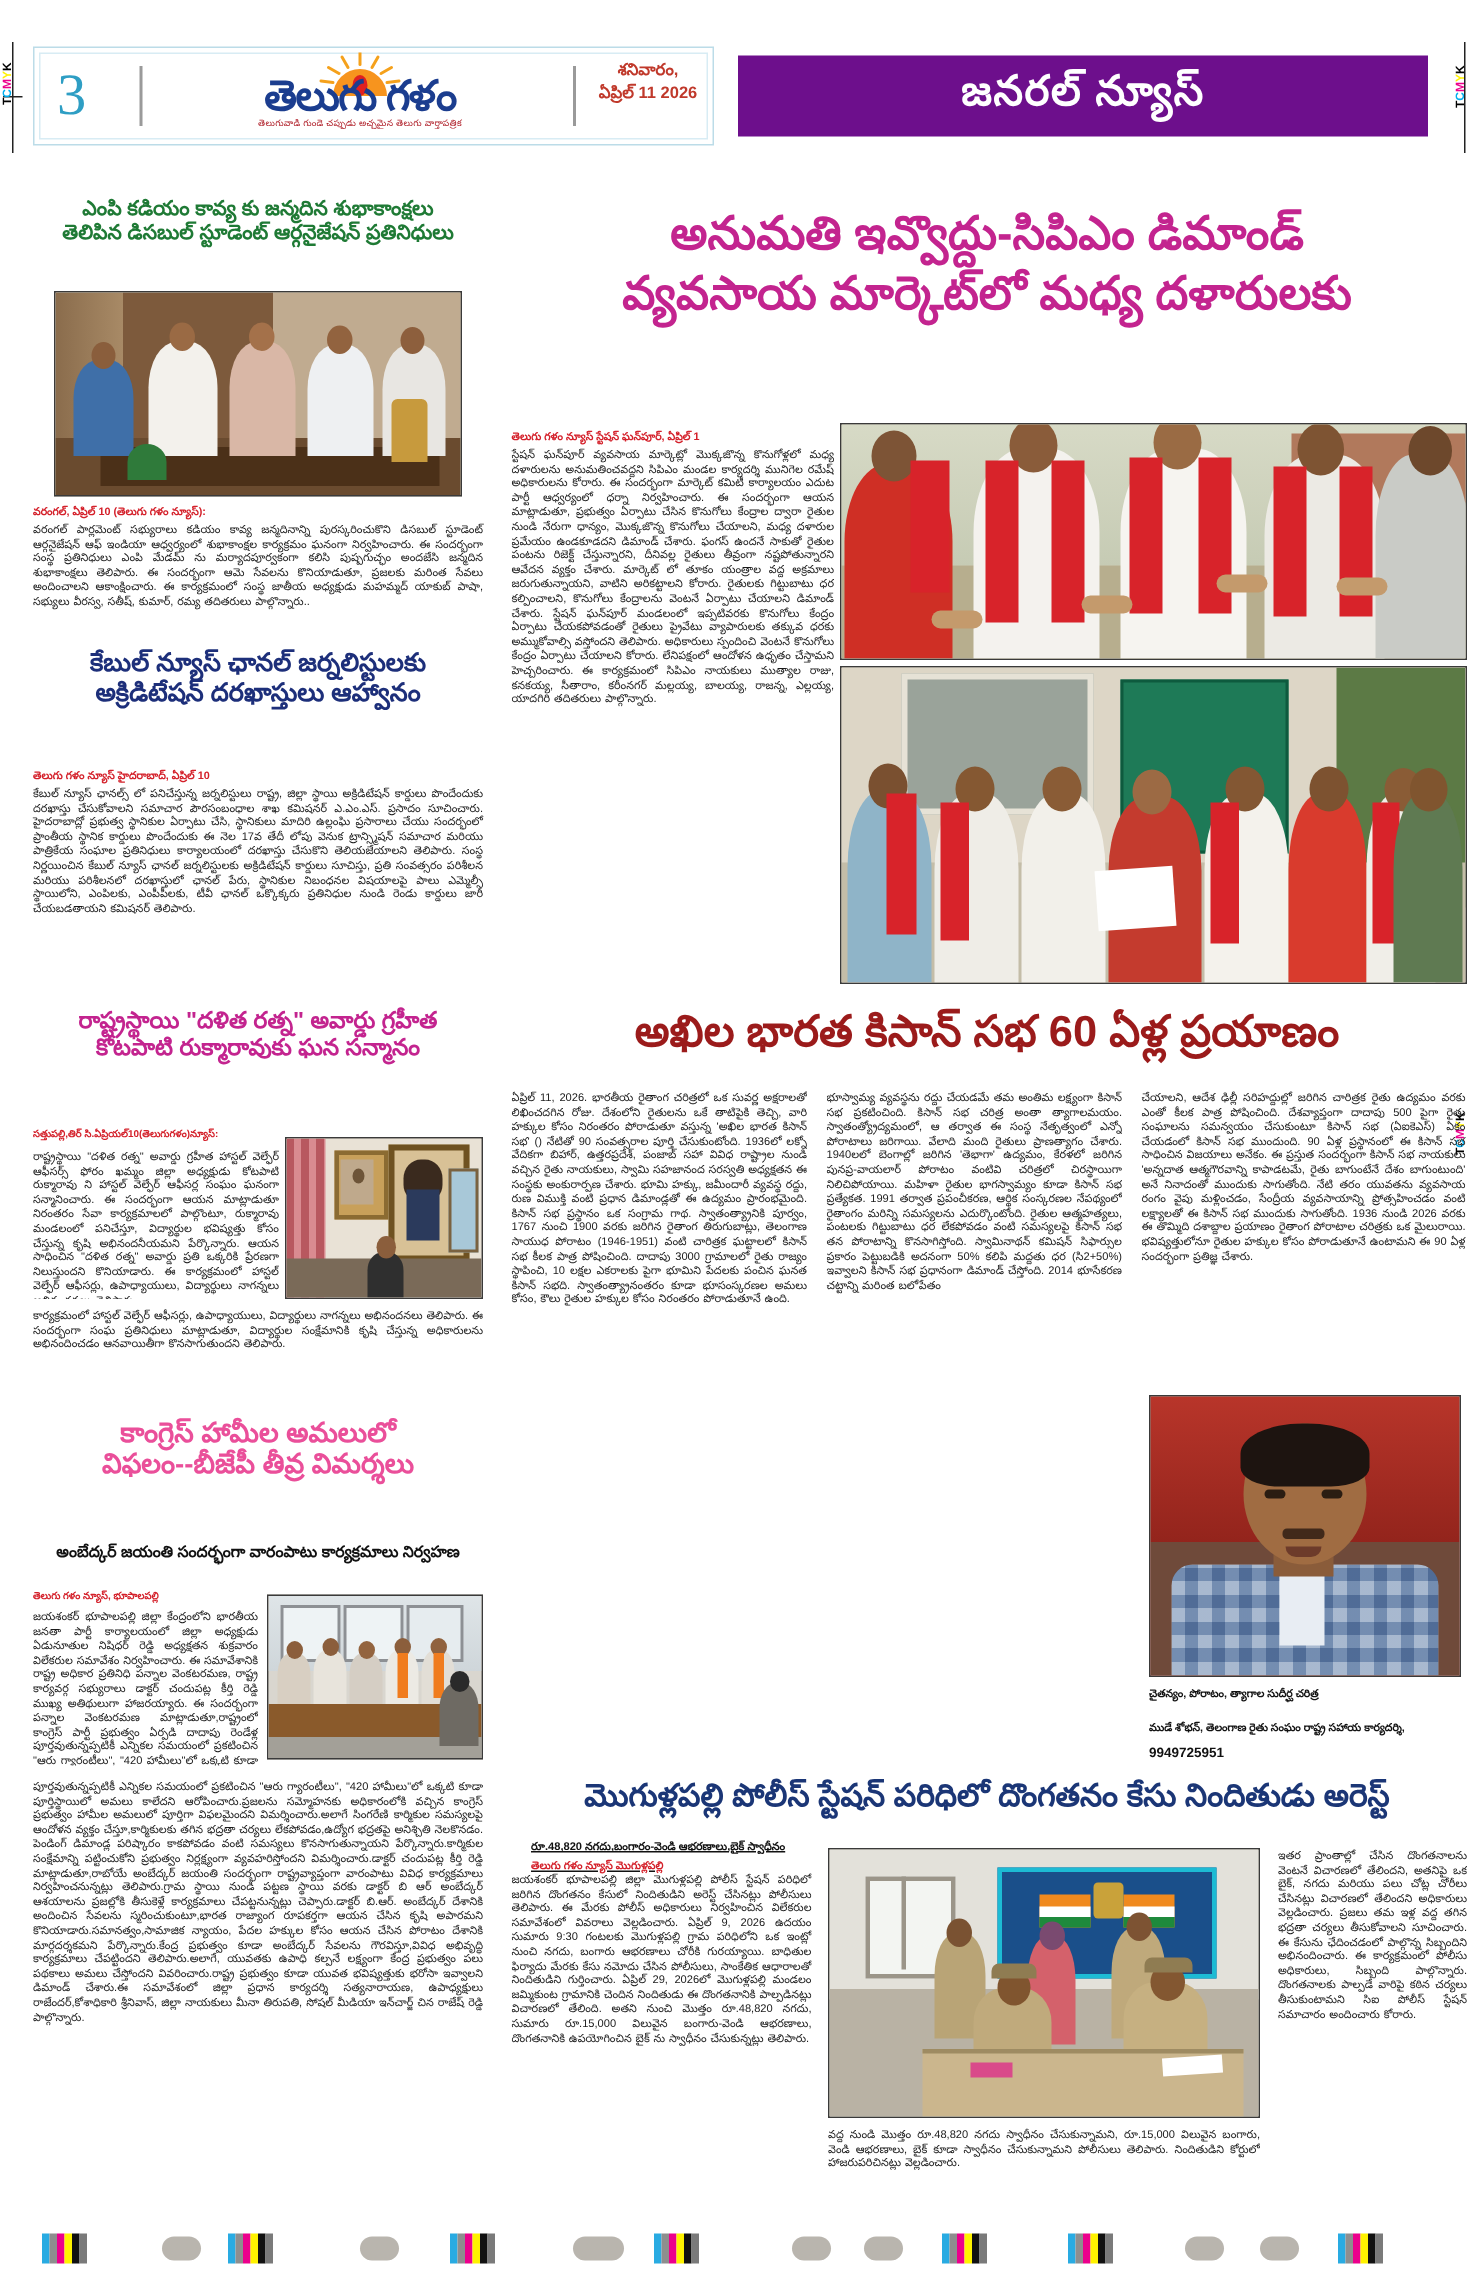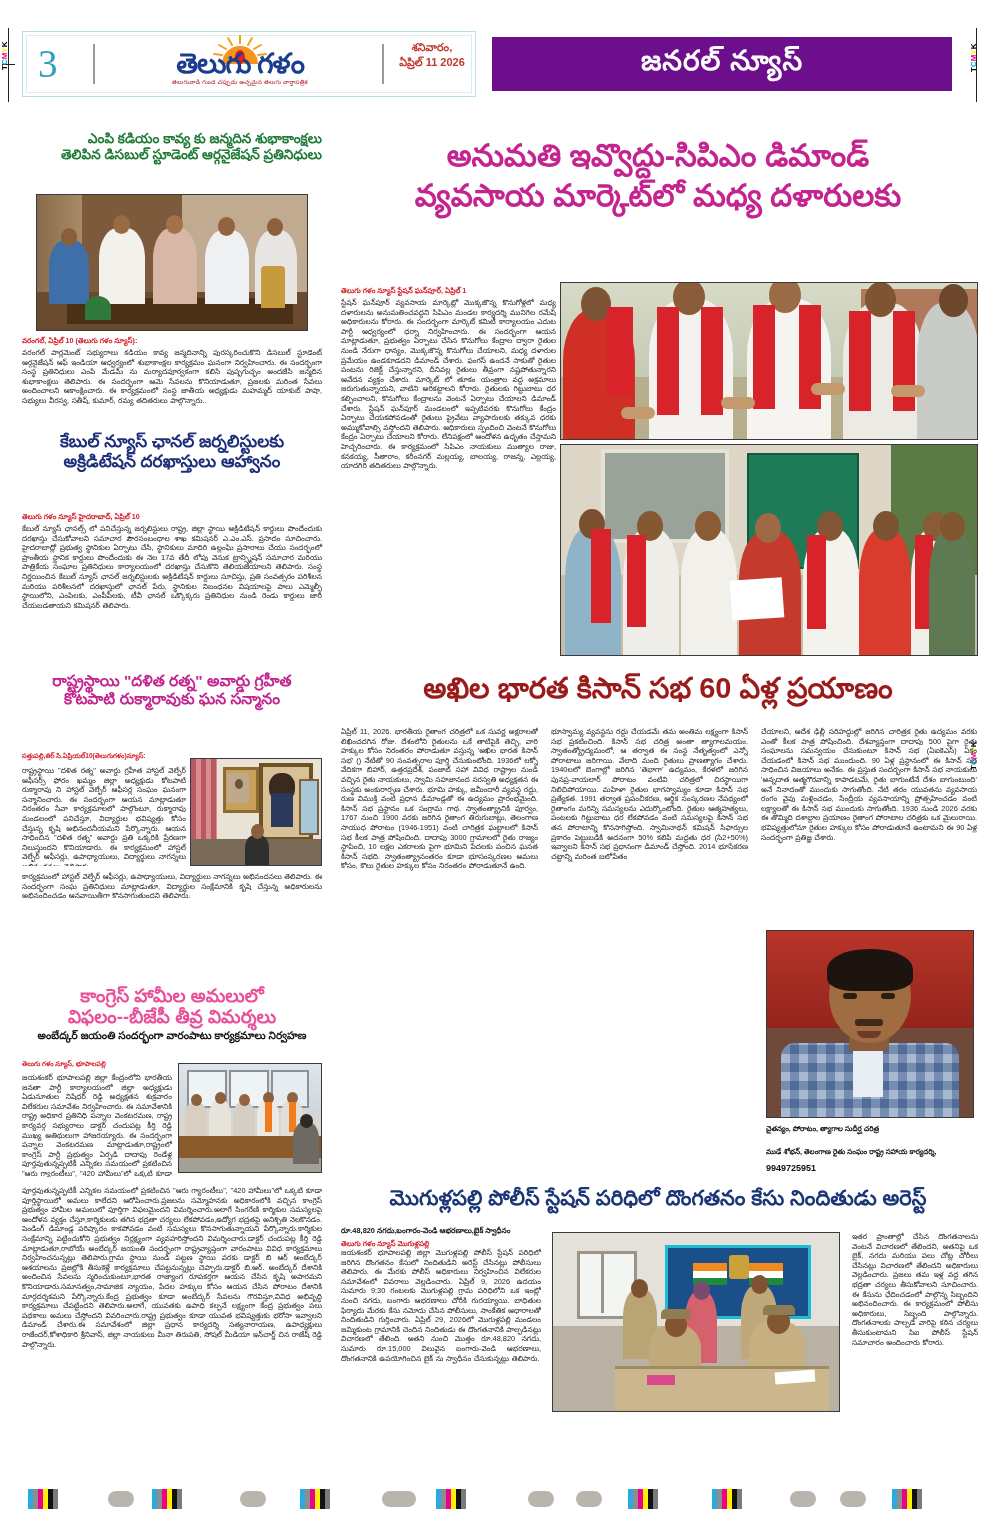--- a/index.html
+++ b/index.html
@@ -37,21 +37,21 @@
     font-size:11px;color:#c0392b;font-weight:bold;line-height:15px;}
 
   
   .banner{position:absolute;left:492px;top:37px;width:460px;height:54px;
     background:#6d0f8c;display:flex;align-items:center;justify-content:center;}
   .banner span{color:#fff;font-size:28px;font-weight:bold;letter-spacing:1px;}
 
   
   .col{position:absolute;}
   .hl{font-weight:bold;line-height:1.16;text-align:center;}
-  .hl-green{color:#1f7a35;text-align:right;}
+  .hl-green{color:#1f7a35;}
   .hl-navy{color:#1d2f7a;}
   .hl-magenta{color:#c3248f;}
   .hl-pink{color:#ea4f9a;}
   .hl-darkred{color:#9b1b1b;}
   .hl-blue2{color:#1b3676;}
   .sub-black{color:#111;font-size:11px;text-align:center;font-weight:bold;}
   .dateline{color:#d4202a;font-size:7.2px;font-weight:bold;margin-bottom:2px;}
   .bodytext{font-size:7.4px;line-height:9.6px;text-align:justify;color:#1a1a1a;
     word-spacing:.5px;}
   .bodytext.just{text-align:justify;text-justify:inter-word;}
@@ -191,21 +191,21 @@
   </div>
 
   <div class="col" style="left:22px;top:752px;width:164px;">
     <div class="dateline" style="font-size:6.6px;">సత్తుపల్లి,తిర్ సి.ఏప్రియల్10(తెలుగుగళం)న్యూస్:</div>
   </div>
   <div class="col bodytext just" style="left:22px;top:766px;width:164px;height:100px;overflow:hidden;">రాష్ట్రస్థాయి "దళిత రత్న" అవార్డు గ్రహీత హాస్టల్ వెల్ఫేర్ ఆఫీసర్స్ ఫోరం ఖమ్మం జిల్లా అధ్యక్షుడు కోటపాటి రుక్మారావు ని హాస్టల్ వెల్ఫేర్ ఆఫీసర్ల సంఘం ఘనంగా సన్మానించారు. ఈ సందర్భంగా ఆయన మాట్లాడుతూ నిరంతరం సేవా కార్యక్రమాలలో పాల్గొంటూ, రుక్మారావు మండలంలో పనిచేస్తూ, విద్యార్థుల భవిష్యత్తు కోసం చేస్తున్న కృషి అభినందనీయమని పేర్కొన్నారు. ఆయన సాధించిన "దళిత రత్న" అవార్డు ప్రతి ఒక్కరికి ప్రేరణగా నిలుస్తుందని కొనియాడారు. ఈ కార్యక్రమంలో హాస్టల్ వెల్ఫేర్ ఆఫీసర్లు, ఉపాధ్యాయులు, విద్యార్థులు నాగన్నలు అభినందనలు తెలిపారు.</div>
   <div class="col bodytext just" style="left:22px;top:872px;width:300px;height:62px;overflow:hidden;">
     కార్యక్రమంలో హాస్టల్ వెల్ఫేర్ ఆఫీసర్లు, ఉపాధ్యాయులు, విద్యార్థులు నాగన్నలు అభినందనలు తెలిపారు. ఈ సందర్భంగా సంఘ ప్రతినిధులు మాట్లాడుతూ, విద్యార్థుల సంక్షేమానికి కృషి చేస్తున్న అధికారులను అభినందించడం ఆనవాయితీగా కొనసాగుతుందని తెలిపారు.
   </div>
 
-  <div class="col hl hl-pink" style="left:22px;top:944px;width:300px;font-size:18.5px;margin-top:41px;">
+  <div class="col hl hl-pink" style="left:22px;top:944px;width:300px;font-size:18.5px;">
     <div>కాంగ్రెస్ హామీల అమలులో</div>
     <div>విఫలం--బీజేపీ తీవ్ర విమర్శలు</div>
   </div>
   <div class="col sub-black" style="left:22px;top:1029px;width:300px;font-size:10.5px;">అంబేద్కర్ జయంతి సందర్భంగా వారంపాటు కార్యక్రమాలు నిర్వహణ</div>
 
   <div class="photo" style="left:178px;top:1063px;width:144px;height:110px;">
     <div class="ph-inner" style="background:#d9d6cf;">
       <div style="position:absolute;left:0;top:0;right:0;height:46%;background:linear-gradient(#dfe5e8,#cfd6da);"></div>
       <div style="position:absolute;left:8px;top:6px;width:36px;height:34px;background:#eef3f5;border:2px solid #8d9094;"></div>
       <div style="position:absolute;left:50px;top:6px;width:36px;height:34px;background:#eef3f5;border:2px solid #8d9094;"></div>
@@ -350,21 +350,21 @@
       <div style="position:absolute;left:90px;top:100px;width:24px;height:7px;border-radius:0 0 12px 12px;background:#6d3b2a;"></div>
     </div>
   </div>
 
   <div class="col caption" style="left:766px;top:1124px;width:215px;">చైతన్యం, పోరాటం, త్యాగాల సుదీర్ఘ చరిత్ర</div>
   <div class="col caption" style="left:766px;top:1146px;width:215px;line-height:11px;">ముడే శోభన్, తెలంగాణ రైతు సంఘం రాష్ట్ర సహాయ కార్యదర్శి,</div>
   <div class="col phone" style="left:766px;top:1163px;width:215px;">9949725951</div>
 
   <div class="col hl hl-blue2" style="left:338px;top:1186px;width:640px;font-size:21px;">మొగుళ్లపల్లి పోలీస్ స్టేషన్ పరిధిలో దొంగతనం కేసు నిందితుడు అరెస్ట్</div>
 
-  <div class="col" style="left:341px;top:1226px;width:200px;">
+  <div class="col" style="left:354px;top:1226px;width:200px;text-decoration:underline;">
     <div style="font-size:7.4px;font-weight:bold;color:#111;">రూ.48,820 నగదు,బంగారం-వెండి ఆభరణాలు,బైక్ స్వాధీనం</div>
     <div class="dateline" style="margin-top:2px;">తెలుగు గళం న్యూస్ మొగుళ్లపల్లి</div>
   </div>
   <div class="col bodytext just" style="left:341px;top:1248px;width:200px;height:200px;overflow:hidden;">జయశంకర్ భూపాలపల్లి జిల్లా మొగుళ్లపల్లి పోలీస్ స్టేషన్ పరిధిలో జరిగిన దొంగతనం కేసులో నిందితుడిని అరెస్ట్ చేసినట్లు పోలీసులు తెలిపారు. ఈ మేరకు పోలీస్ అధికారులు నిర్వహించిన విలేకరుల సమావేశంలో వివరాలు వెల్లడించారు. ఏప్రిల్ 9, 2026 ఉదయం సుమారు 9:30 గంటలకు మొగుళ్లపల్లి గ్రామ పరిధిలోని ఒక ఇంట్లో నుంచి నగదు, బంగారు ఆభరణాలు చోరీకి గురయ్యాయి. బాధితుల ఫిర్యాదు మేరకు కేసు నమోదు చేసిన పోలీసులు, సాంకేతిక ఆధారాలతో నిందితుడిని గుర్తించారు. ఏప్రిల్ 29, 2026లో మొగుళ్లపల్లి మండలం జమ్మికుంట గ్రామానికి చెందిన నిందితుడు ఈ దొంగతనానికి పాల్పడినట్లు విచారణలో తేలింది. అతని నుంచి మొత్తం రూ.48,820 నగదు, సుమారు రూ.15,000 విలువైన బంగారు-వెండి ఆభరణాలు, దొంగతనానికి ఉపయోగించిన బైక్ ను స్వాధీనం చేసుకున్నట్లు తెలిపారు.</div>
 
   <div class="photo" style="left:552px;top:1232px;width:288px;height:180px;">
     <div class="ph-inner" style="background:#d9d6ce;">
       <div style="position:absolute;left:0;top:0;right:0;height:56%;background:#e3e1da;"></div>
       <div style="position:absolute;left:0;top:52%;right:0;bottom:0;background:#b9b2a4;"></div>
 
@@ -394,20 +394,21 @@
       <div class="fig" style="left:196px;top:88px;width:56px;height:62px;background:#c6b081;"></div>
       <div class="head" style="left:214px;top:76px;width:23px;height:25px;background:#835731;"></div>
       <div style="position:absolute;left:210px;top:72px;width:32px;height:10px;border-radius:5px 5px 0 0;background:#8f7c52;"></div>
 
       <div style="position:absolute;left:62px;bottom:0;right:10px;height:42px;background:#cbb68d;border-top:3px solid #9e8b62;"></div>
       <div style="position:absolute;left:94px;bottom:26px;width:28px;height:10px;background:#d94a8a;"></div>
       <div style="position:absolute;left:222px;bottom:28px;width:40px;height:12px;background:#ffffff;transform:rotate(-4deg);"></div>
     </div>
   </div>
 
+  <div class="col bodytext just" style="left:552px;top:1418px;width:288px;height:34px;overflow:hidden;">వద్ద నుండి మొత్తం రూ.48,820 నగదు స్వాధీనం చేసుకున్నామని, రూ.15,000 విలువైన బంగారు, వెండి ఆభరణాలు, బైక్ కూడా స్వాధీనం చేసుకున్నామని పోలీసులు తెలిపారు. నిందితుడిని కోర్టులో హాజరుపరిచినట్లు వెల్లడించారు.</div>
 
   <div class="col bodytext just" style="left:852px;top:1232px;width:126px;height:218px;overflow:hidden;">ఇతర ప్రాంతాల్లో చేసిన దొంగతనాలను వెంటనే విచారణలో తేలిందని, అతనిపై ఒక బైక్, నగదు మరియు పలు చోట్ల చోరీలు చేసినట్లు విచారణలో తేలిందని అధికారులు వెల్లడించారు. ప్రజలు తమ ఇళ్ల వద్ద తగిన భద్రతా చర్యలు తీసుకోవాలని సూచించారు. ఈ కేసును ఛేదించడంలో పాల్గొన్న సిబ్బందిని అభినందించారు. ఈ కార్యక్రమంలో పోలీసు అధికారులు, సిబ్బంది పాల్గొన్నారు. దొంగతనాలకు పాల్పడే వారిపై కఠిన చర్యలు తీసుకుంటామని సిఐ పోలీస్ స్టేషన్ సమాచారం అందించారు కోరారు.</div>
 
   <div class="cmykstrip">
     <div class="cm-group" style="left:28px;">
         <i style="background:#29abe2"></i>
         <i style="background:#8e8e8e"></i>
         <i style="background:#ec008c"></i>
         <i style="background:#fff200"></i>
         <i style="background:#111"></i>

